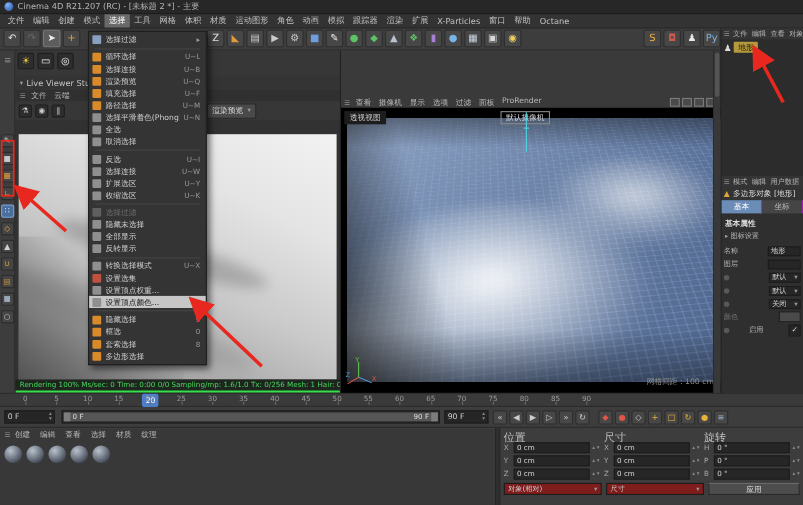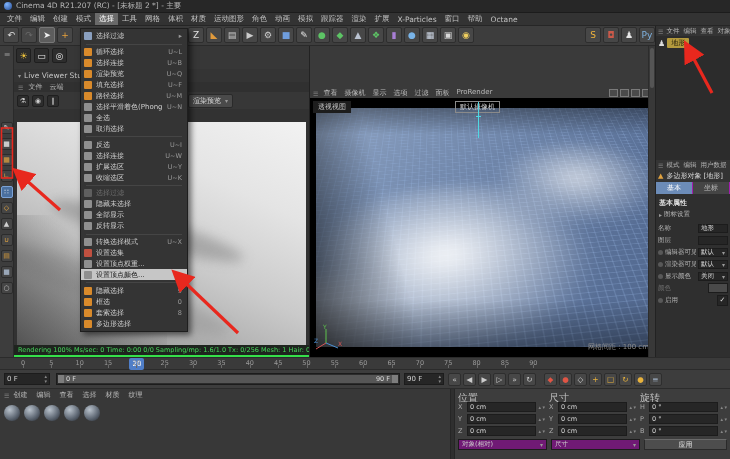--- a/index.html
+++ b/index.html
@@ -82,21 +82,21 @@
   .om-ic{font-size:8px;color:#ddd}
   .om-name{background:#b49a3d;color:#1e1a08;font-size:7px;padding:0 4px;border-radius:1px}
   .am-title{height:12px;display:flex;align-items:center;gap:3px;padding-left:2px;font-size:7px;color:#d8d8d8;background:#333;overflow:hidden;white-space:nowrap}
   .am-tri{color:#e0a23f;font-size:7px}
   .am-tabs{height:12px;display:flex}
   .am-tab{flex:1;display:flex;align-items:center;justify-content:center;font-size:7px;background:#454545;color:#bbb;border-right:1px solid #a21caf}
   .am-tab.active{background:#6c8cb8;color:#fff}
   .am-sec{font-size:7px;color:#ddd;padding:4px 3px 1px 3px;font-weight:bold}
   .am-sub{font-size:6.5px;color:#b5b5b5;padding:1px 3px;display:flex;gap:2px;align-items:center}
   .am-fields{padding:2px 2px}
-  .am-row{display:flex;align-items:center;gap:2px;height:12px;font-size:6.5px;color:#b5b5b5;overflow:hidden;white-space:nowrap}
+  .am-row{display:flex;align-items:center;gap:18px;height:12px;font-size:6.5px;color:#b5b5b5;overflow:hidden;white-space:nowrap}
   .am-row.disabled{color:#6d6d6d}
   .dot{width:5px;height:5px;border-radius:50%;background:#585858;flex:0 0 auto}
   .am-lb{flex:1;overflow:hidden}
   .am-box{width:30px;height:9px;background:#262626;border:1px solid #1c1c1c;font-size:6.5px;color:#d5d5d5;display:flex;align-items:center;padding:0 2px;gap:2px;box-sizing:border-box}
   .am-box .caret{margin-left:auto}
   .am-swatch{width:18px;height:8px;background:#4a4a4a;border:1px solid #1c1c1c}
   .am-check{width:9px;height:9px;background:#262626;border:1px solid #1c1c1c;color:#ddd;font-size:7px;display:flex;align-items:center;justify-content:center}
   .vscroll{position:absolute;left:648px;top:46px;width:7px;height:350px;background:#383838;border-left:1px solid #2c2c2c;box-sizing:border-box}
   .vscroll::after{content:"";position:absolute;left:1px;top:2px;width:4px;height:40px;background:#555;border-radius:2px}
   
@@ -123,21 +123,21 @@
   
   .coords{position:absolute;left:455px;top:389px;width:275px;height:70px;background:#3d3d3d;box-sizing:border-box;padding:2px 3px}
   .co-cols{display:flex;gap:4px}
   .co-col{flex:1}
   .co-h{text-align:left;font-size:10px;color:#c0c0c0;height:10px}
   .co-row{display:flex;align-items:center;gap:2px;height:12px}
   .co-ax{width:7px;font-size:6.5px;color:#aaa}
   .co-box{flex:1;height:10px;background:#262626;border:1px solid #1c1c1c;font-size:6.5px;color:#d5d5d5;display:flex;align-items:center;padding:0 2px;box-sizing:border-box}
   .co-st{font-size:5px;color:#888;line-height:5px}
   .co-bottom{display:flex;gap:4px;margin-top:2px}
-  .co-dd{flex:1;height:11px;background:#701a75;border:1px solid #1c1c1c;display:flex;align-items:center;font-size:6.5px;color:#cfcfcf;padding:0 3px;gap:3px;box-sizing:border-box}
+  .co-dd{flex:1;height:11px;background:#7f1d1d;border:1px solid #1c1c1c;display:flex;align-items:center;font-size:6.5px;color:#cfcfcf;padding:0 3px;gap:3px;box-sizing:border-box}
   .co-dd .caret{margin-left:auto}
   .co-apply{flex:1;height:11px;background:#4d4d4d;border:1px solid #2a2a2a;border-top-color:#6a6a6a;display:flex;align-items:center;justify-content:center;font-size:7px;color:#e0e0e0;box-sizing:border-box}
   
   .dropdown{position:absolute;left:80px;top:28px;width:108px;height:304px;background:#343434;border:1px solid #1e1e1e;box-shadow:3px 3px 6px rgba(0,0,0,.55);z-index:40;box-sizing:border-box}
   .dd-list{display:flex;flex-direction:column;height:100%;padding:2px 0;box-sizing:border-box}
   .mi{flex:1 1 auto;display:flex;align-items:center;gap:4px;padding:0 5px 0 3px;font-size:7px;color:#cfcfcf;min-height:0}
   .mi.hl{background:#c6c6c6;color:#141414}
   .mi.dis{color:#6e6e6e}
   .mi-ic{width:8px;height:8px;border-radius:1px;background:#7d7d7d;flex:0 0 auto}
   .mi-lb{flex:1;white-space:nowrap;overflow:hidden}

